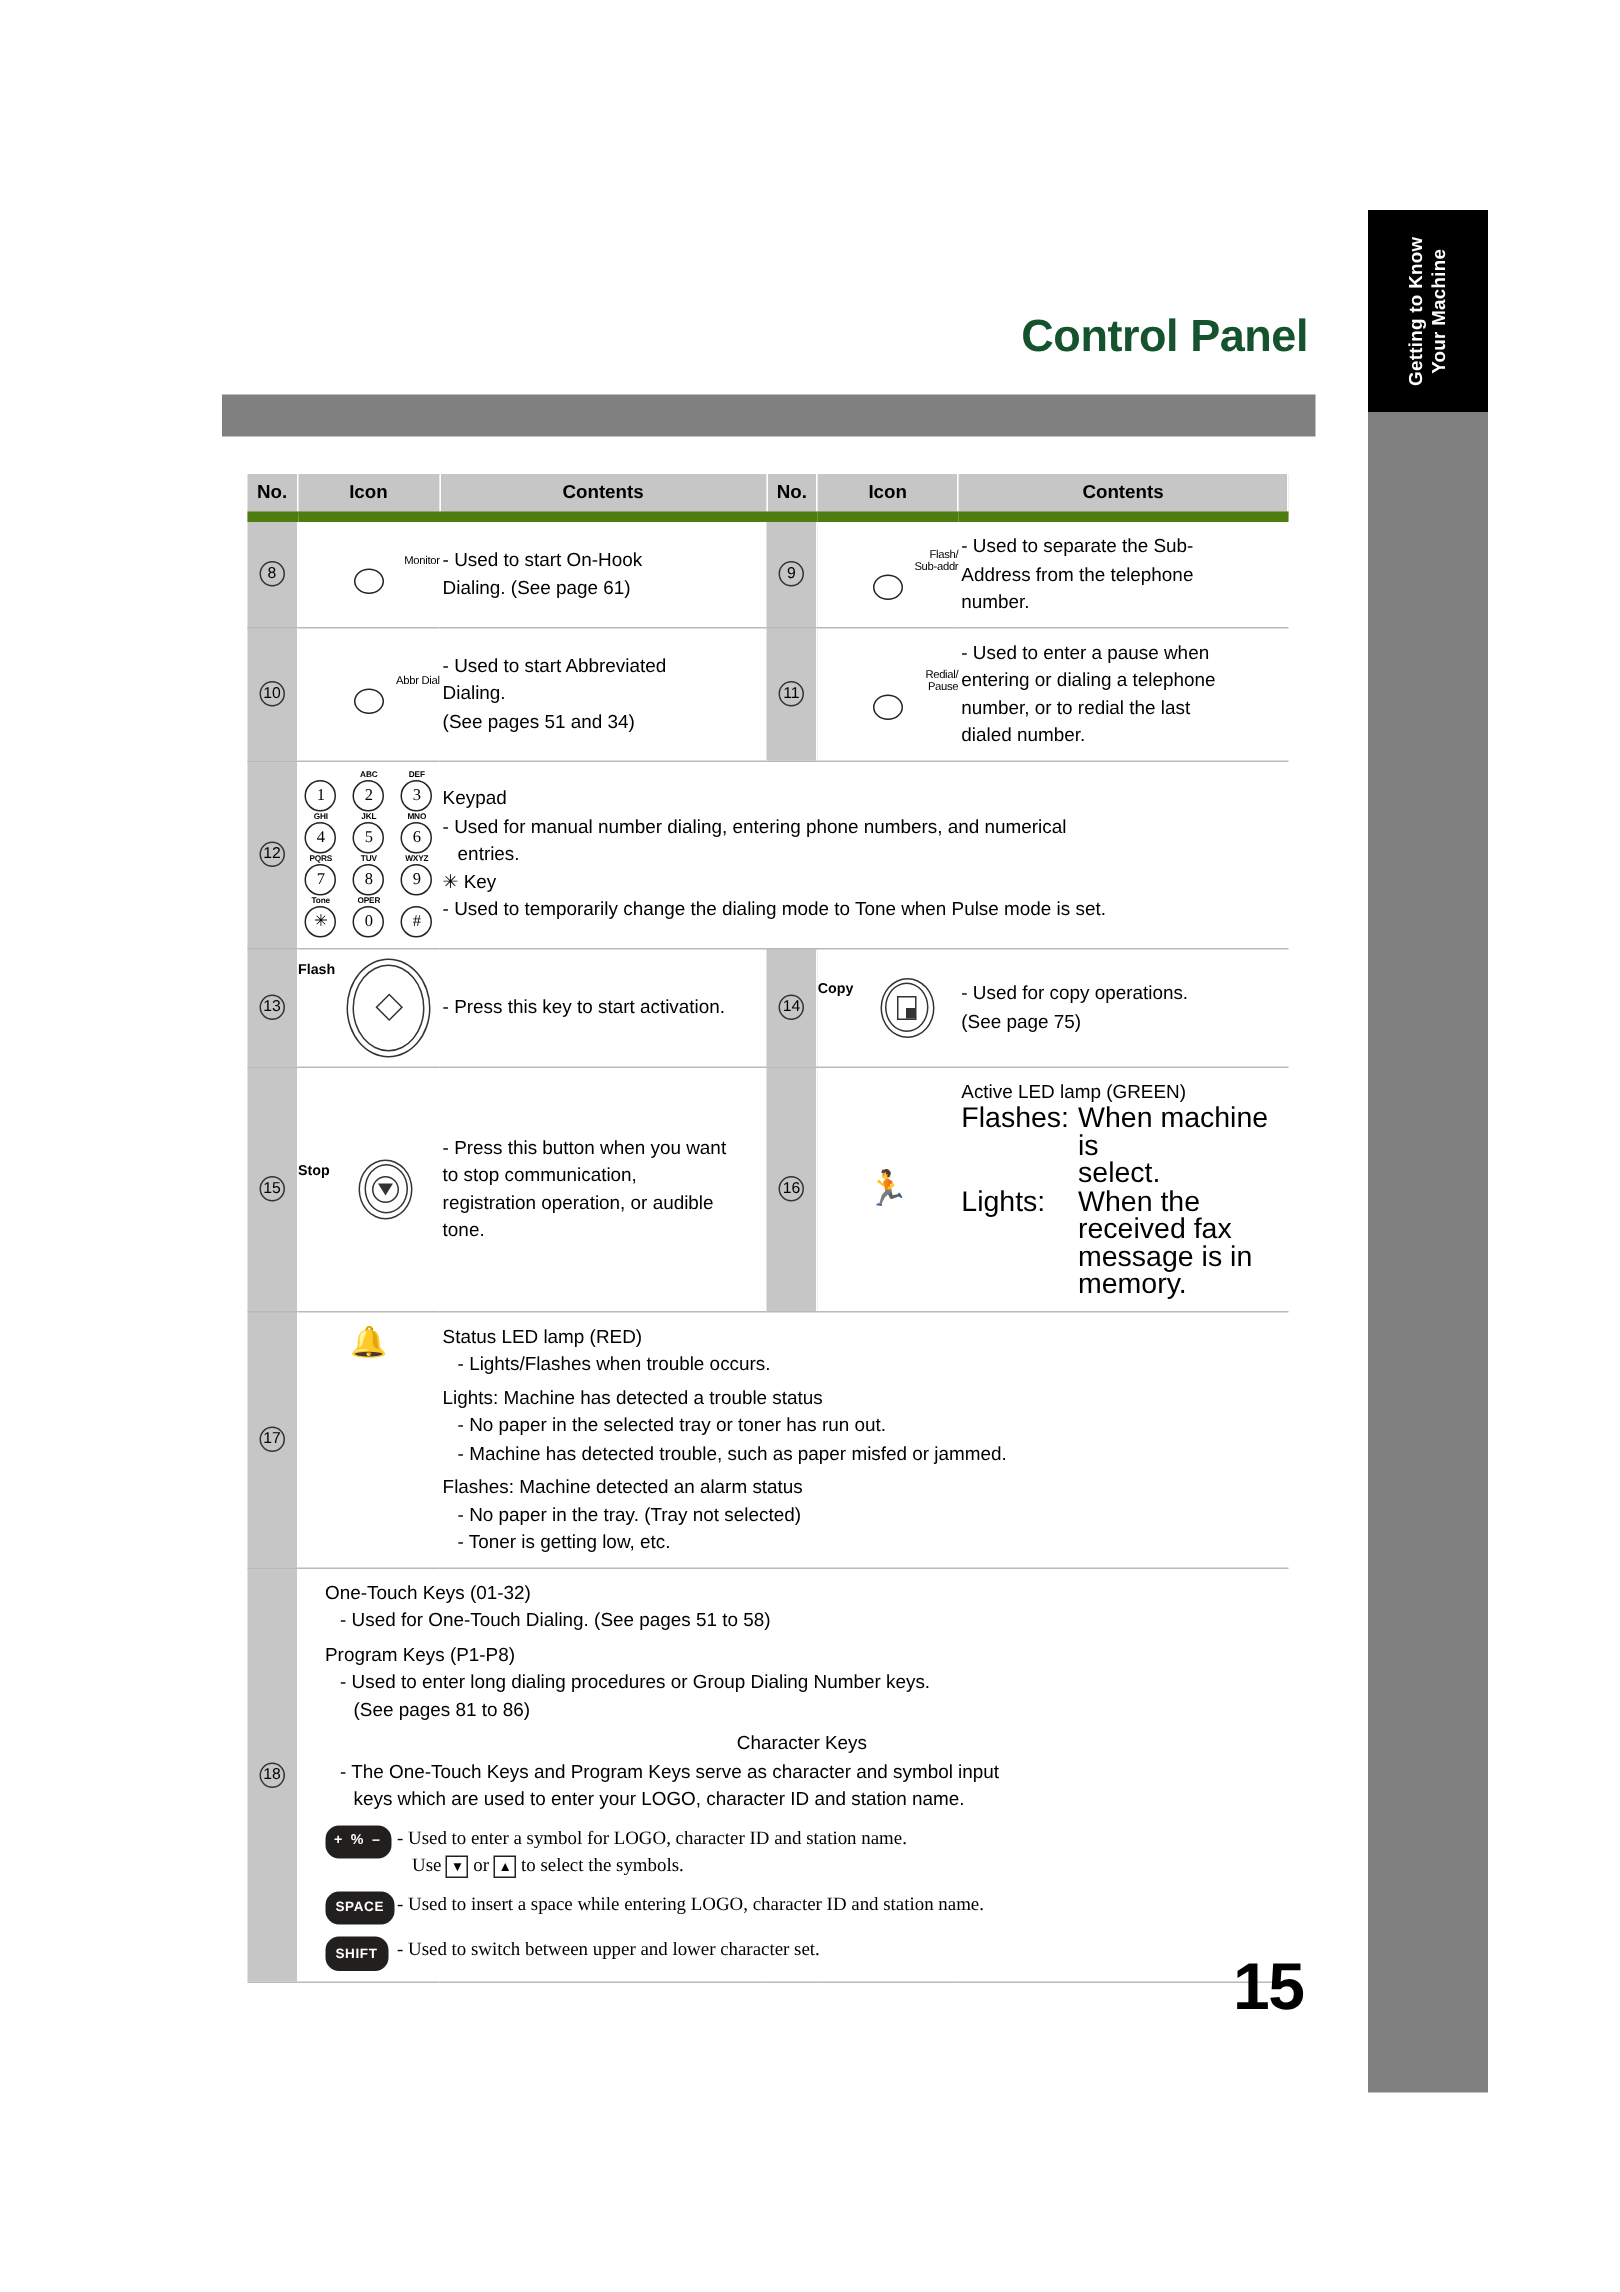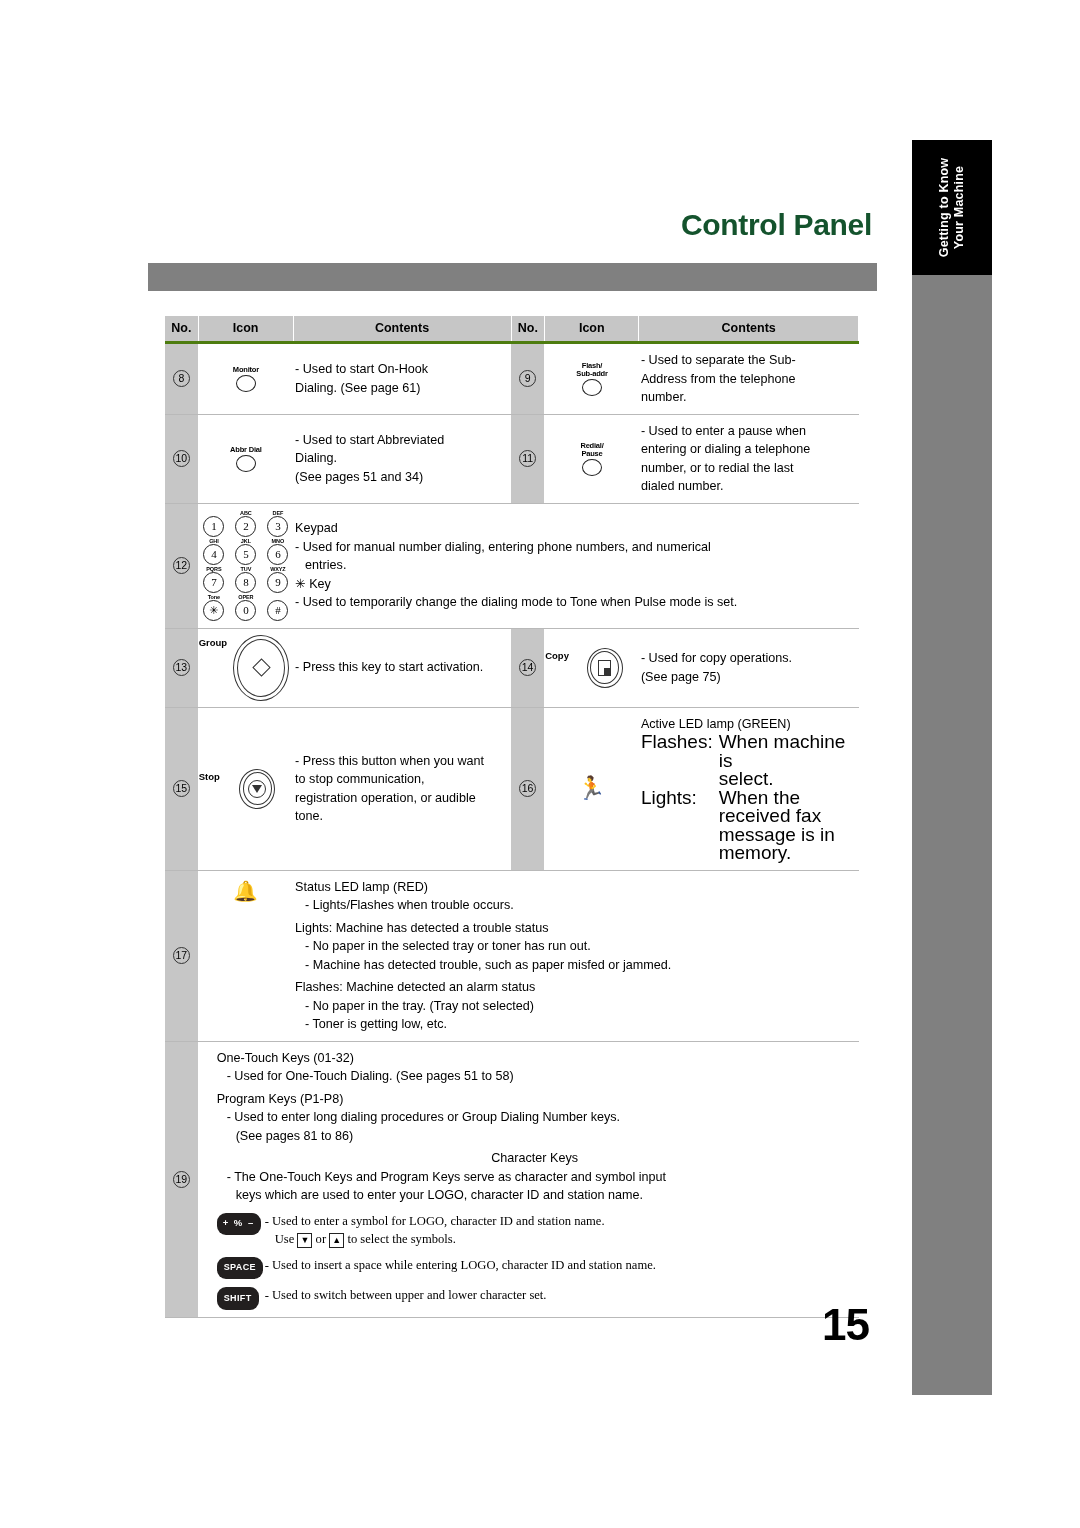--- a/index.html
+++ b/index.html
@@ -44,21 +44,21 @@
   }
 
   
   .tbl{
     position:absolute;left:165px;top:316px;width:694px;
     border-collapse:collapse;
   }
   .thead-row td{
     background:#c6c6c6;
     border-right:1px solid #ffffff;
-    border-bottom:3px solid #4d7c0f;
+    border-bottom:7px solid #4d7c0f;
     font-weight:bold;font-size:12.5px;
     text-align:center;
     padding:4px 0 5px 0;
     height:16px;
   }
   .c-no{width:33px;}
   .c-icon{width:94px;}
   .c-cont{width:220px;}
 
   .body-row>td{
@@ -94,22 +94,22 @@
     background:transparent;
   }
 
   .lines{white-space:pre-line;}
   .ln{display:block;}
   .ind{padding-left:10px;display:block;}
   .ind2{padding-left:19px;display:block;}
 
   
   .keylabel{
-    display:block;font-size:7.5px;font-weight:bold;
-    line-height:8px;text-align:center;margin-bottom:1px;
+    display:block;font-size:7.5px;font-weight:normal;
+    line-height:8px;text-align:right;margin-bottom:1px;
     letter-spacing:-0.2px;
   }
   .small-circle{
     width:18px;height:15px;border:1.3px solid #222;border-radius:50%;
     margin:0 auto;background:#fff;
   }
   .btn-oval{
     width:54px;height:64px;border:1.6px solid #333;border-radius:50%;
     margin:0 auto;position:relative;background:#fff;
     display:flex;align-items:center;justify-content:center;
@@ -346,21 +346,21 @@
         <span class="ln">-  Used to temporarily change the dialing mode to Tone when Pulse mode is set.</span>
       </td>
     </tr>
 
     <tr class="body-row">
       <td class="cell-no">
         <span class="num">13</span>
       </td>
       <td class="cell-icon">
         <div class="inline-label-wrap">
-          <span class="inline-label">Group</span>
+          <span class="inline-label">Flash</span>
           <div class="btn-oval">
             <div class="diamond"></div>
           </div>
         </div>
       </td>
       <td class="cell-cont lines">-  Press this key to start activation.</td>
 
       <td class="cell-no">
         <span class="num">14</span>
       </td>
@@ -438,21 +438,21 @@
         <span class="ind">-  No paper in the selected tray or toner has run out.</span>
         <span class="ind">-  Machine has detected trouble, such as paper misfed or jammed.</span>
         <span class="ln" style="margin-top:4px;">Flashes: Machine detected an alarm status</span>
         <span class="ind">-  No paper in the tray. (Tray not selected)</span>
         <span class="ind">-  Toner is getting low, etc.</span>
       </td>
     </tr>
 
     <tr class="body-row">
       <td class="cell-no">
-        <span class="num">19</span>
+        <span class="num">18</span>
       </td>
       <td class="cell-span" colspan="5" style="padding-left:18px;">
         <span class="ln">One-Touch Keys (01-32)</span>
         <span class="ind">-  Used for One-Touch Dialing. (See pages 51 to 58)</span>
         <span class="ln" style="margin-top:4px;">Program Keys (P1-P8)</span>
         <span class="ind">-  Used to enter long dialing procedures or Group Dialing Number keys.</span>
         <span class="ind2">(See pages 81 to 86)</span>
         <span class="ln" style="margin-top:4px;text-align:center;">Character Keys</span>
         <span class="ind">-  The One-Touch Keys and Program Keys serve as character and symbol input</span>
         <span class="ind2">keys which are used to enter your LOGO, character ID and station name.</span>

